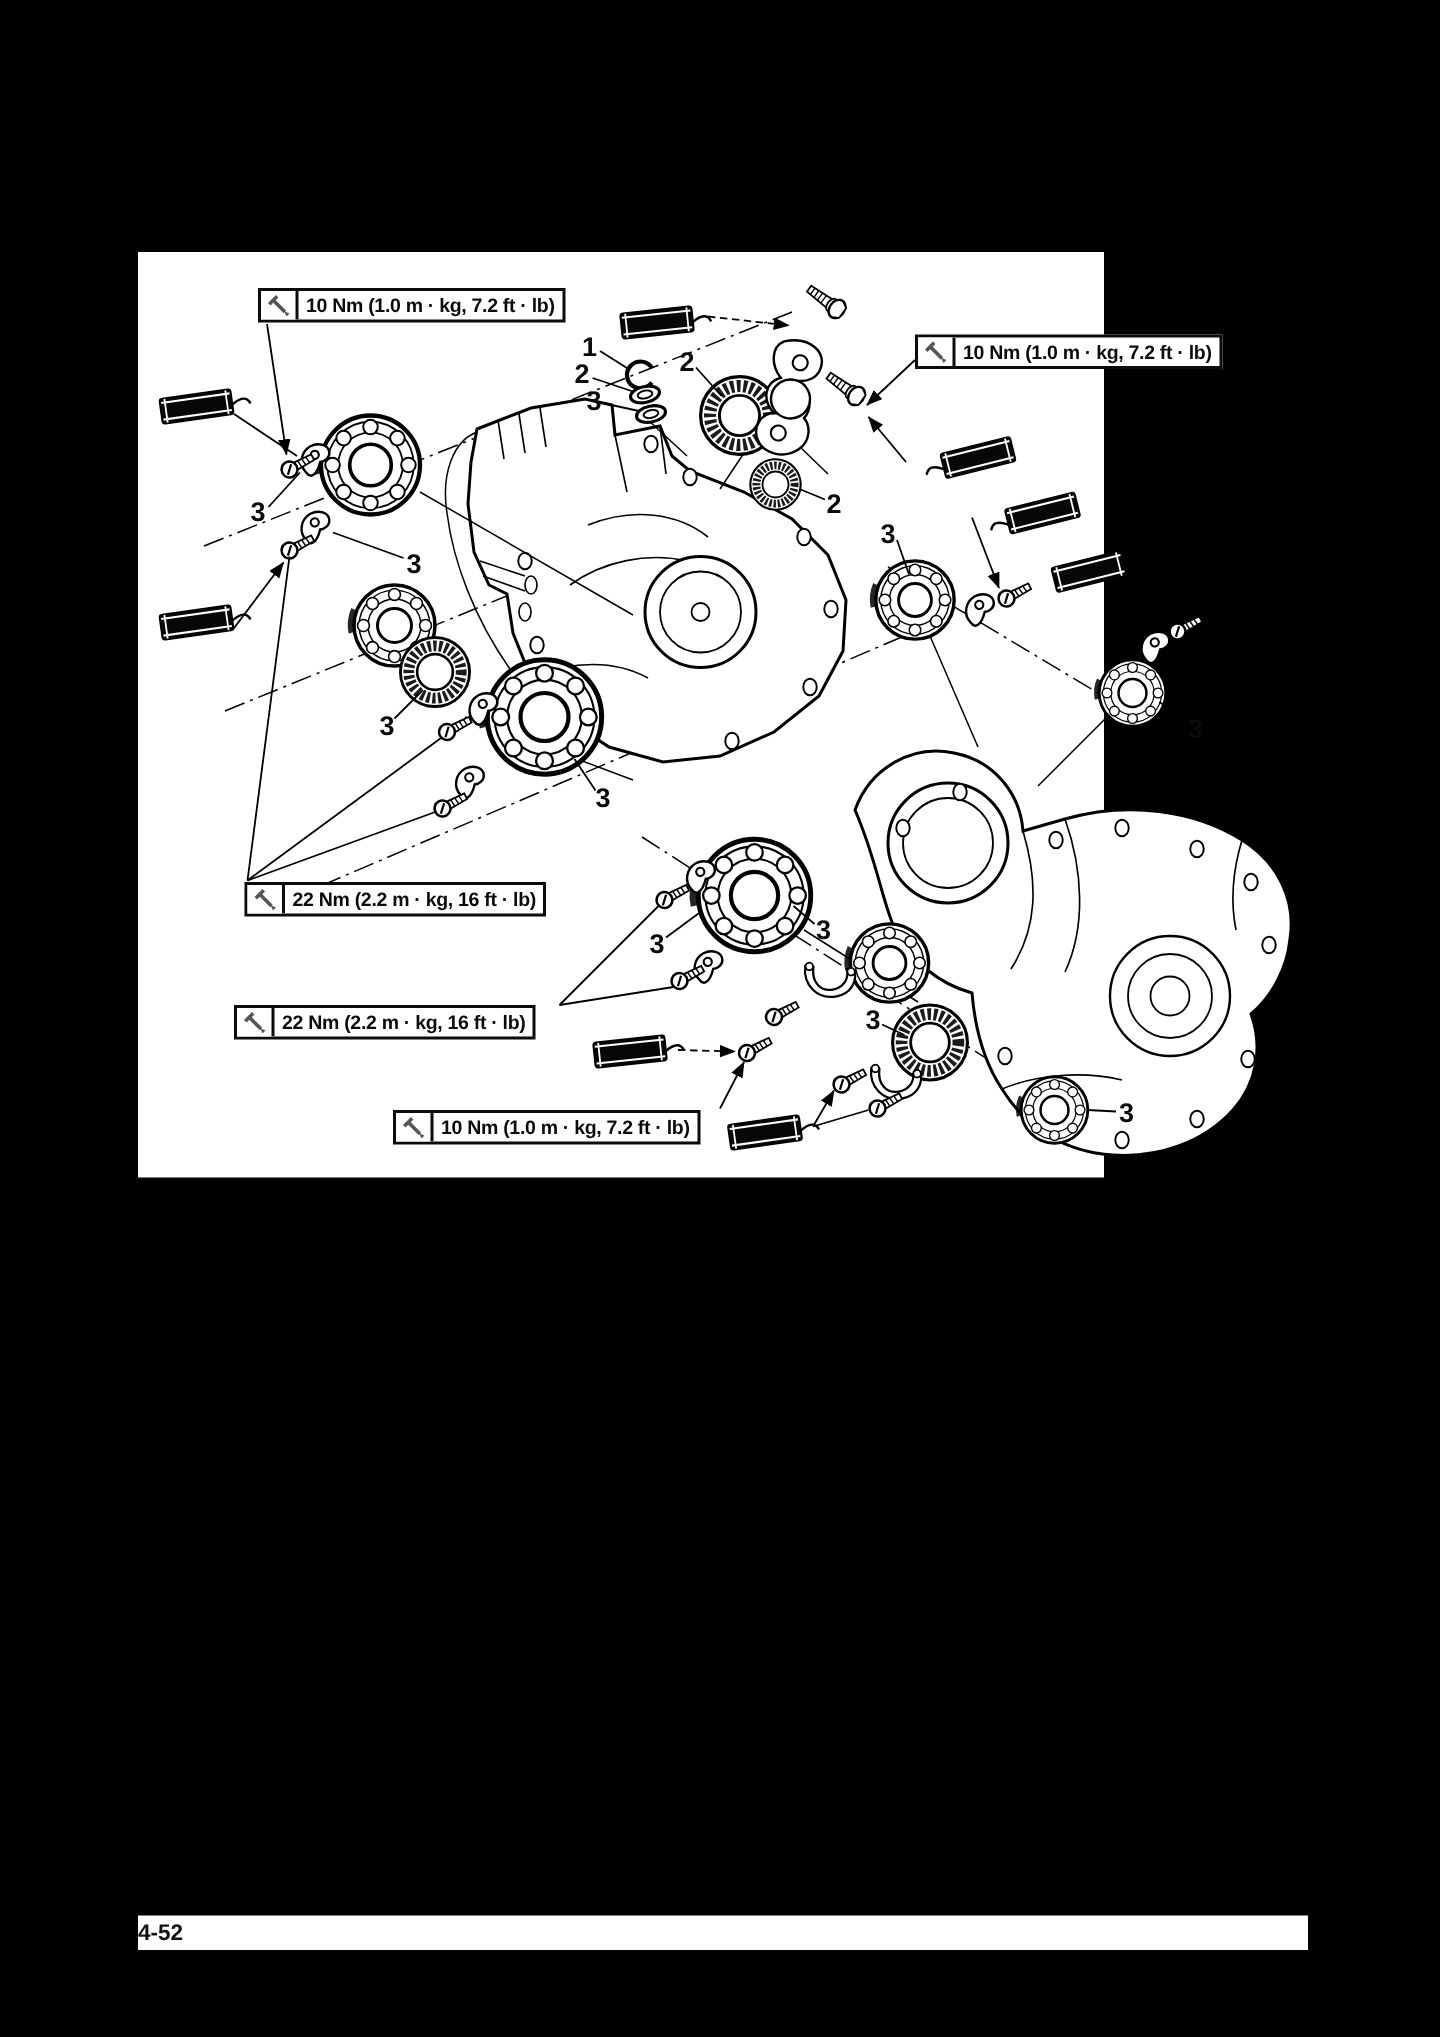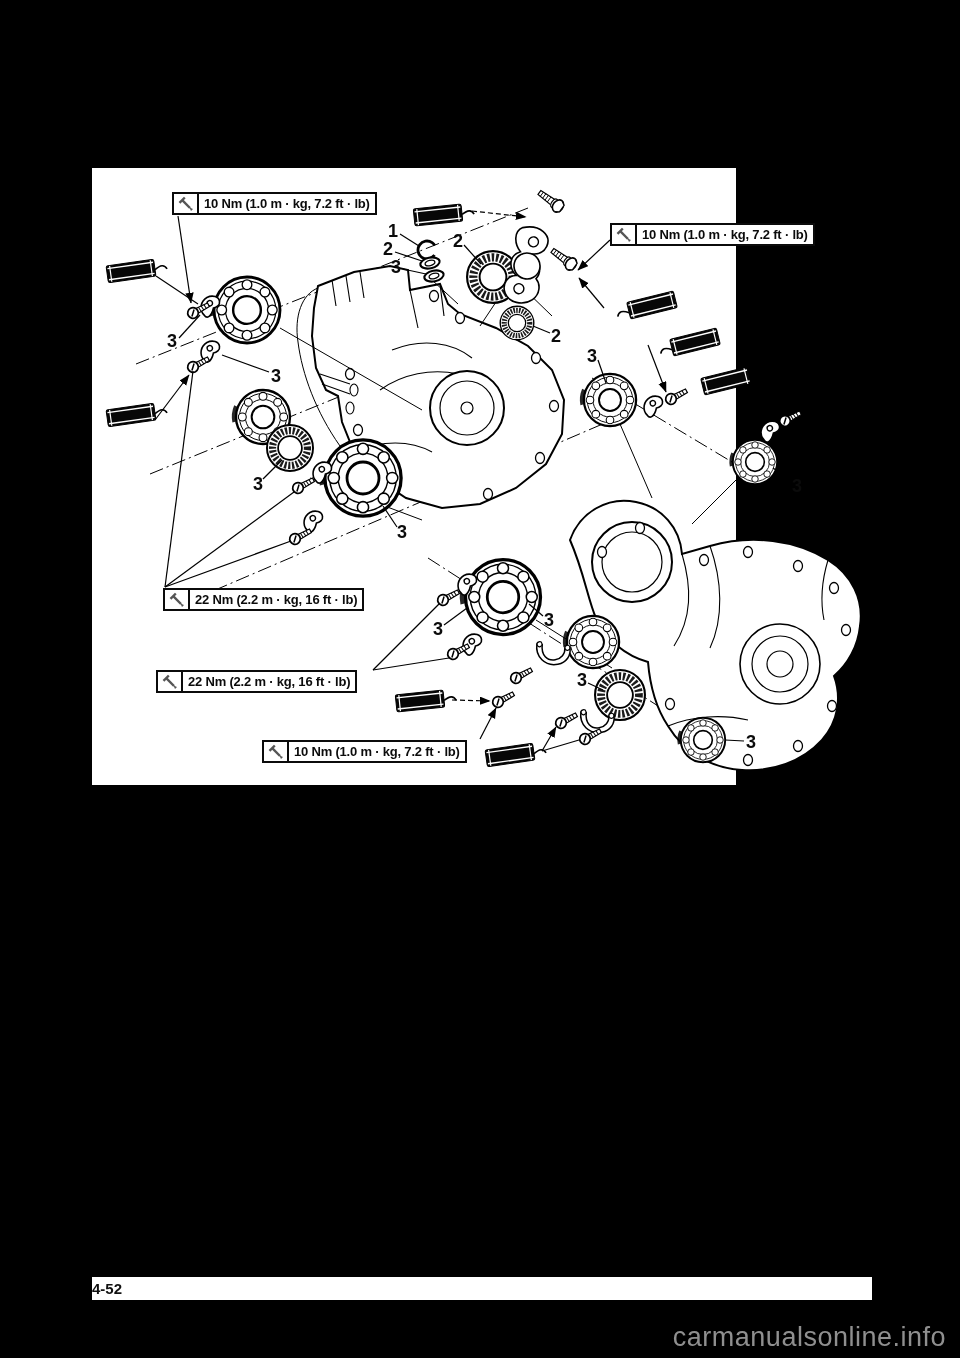--- a/index.html
+++ b/index.html
@@ -382,14 +382,13 @@
     <span class="plabel" style="left:346px;top:461px;">3</span>
     <span class="plabel" style="left:457px;top:452px;">3</span>
     <span class="plabel" style="left:490px;top:512px;">3</span>
     <span class="plabel" style="left:659px;top:574px;">3</span>
   </div>
 
   <div class="footer-strip">
     <span>4-52</span>
   </div>
 
-  <div class="watermark">carmanualsonline.info</div>
 </div>
 
 </body></html>

